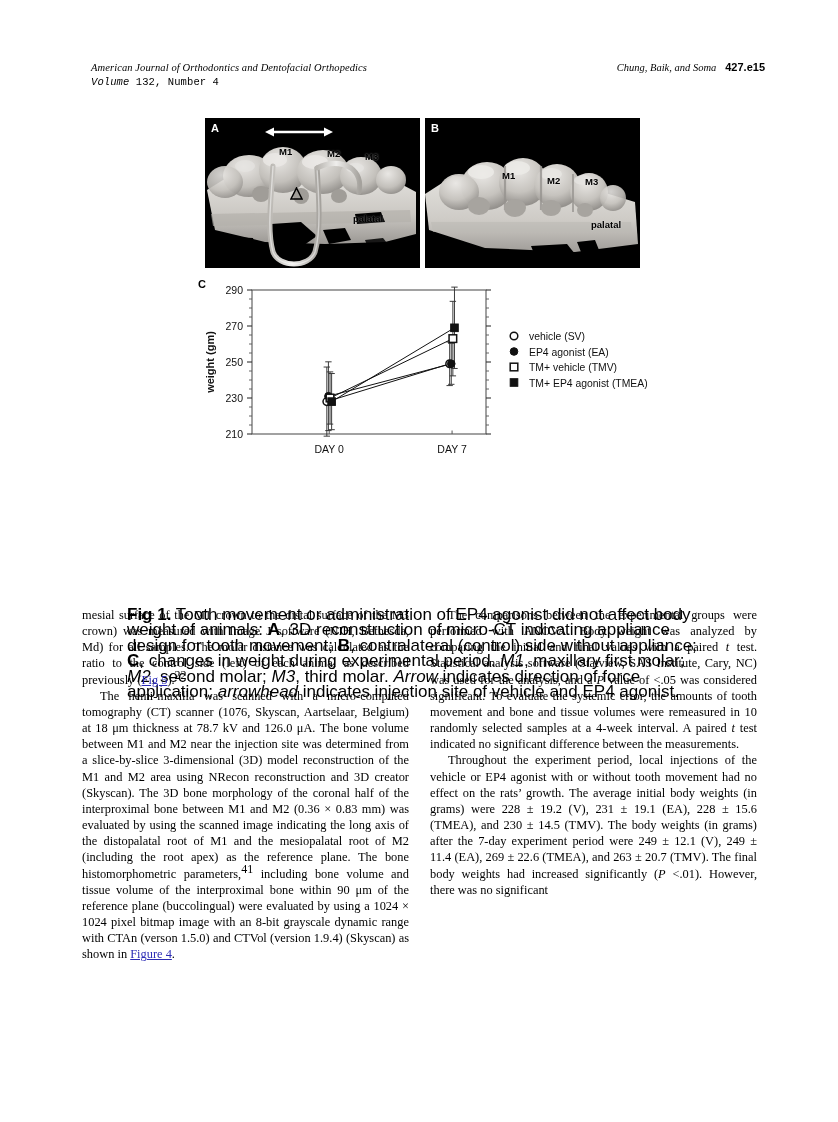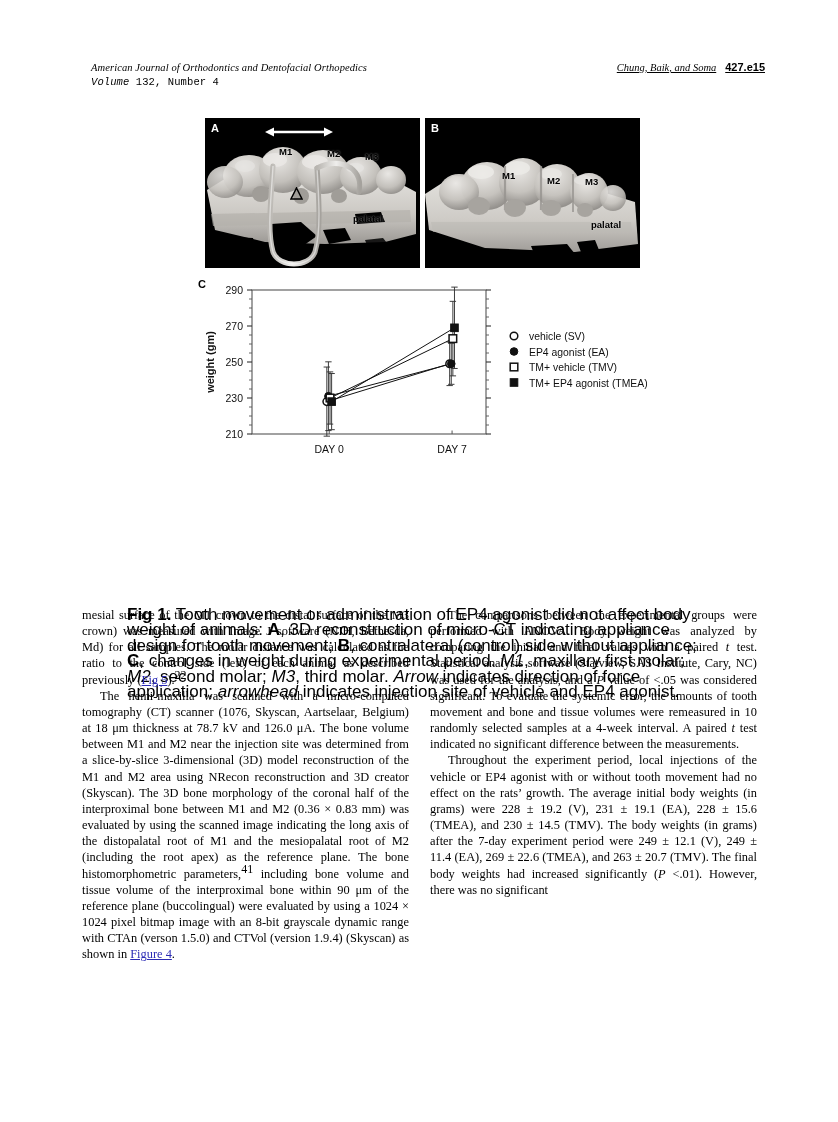--- a/index.html
+++ b/index.html
@@ -39,21 +39,20 @@
   .rh-left-line2 .rh-nonital {
     font-style: normal;
   }
   .rh-right {
     position: absolute;
     right: 0;
     top: 0;
     white-space: nowrap;
     font-size: 10.5px;
     line-height: 15px;
-    text-decoration: underline;
   }
   .rh-right .rh-authors {
     font-style: italic;
   }
   .rh-right .rh-page {
     font-family: "Liberation Sans", sans-serif;
     font-weight: bold;
     font-size: 11px;
     margin-left: 9px;
   }

